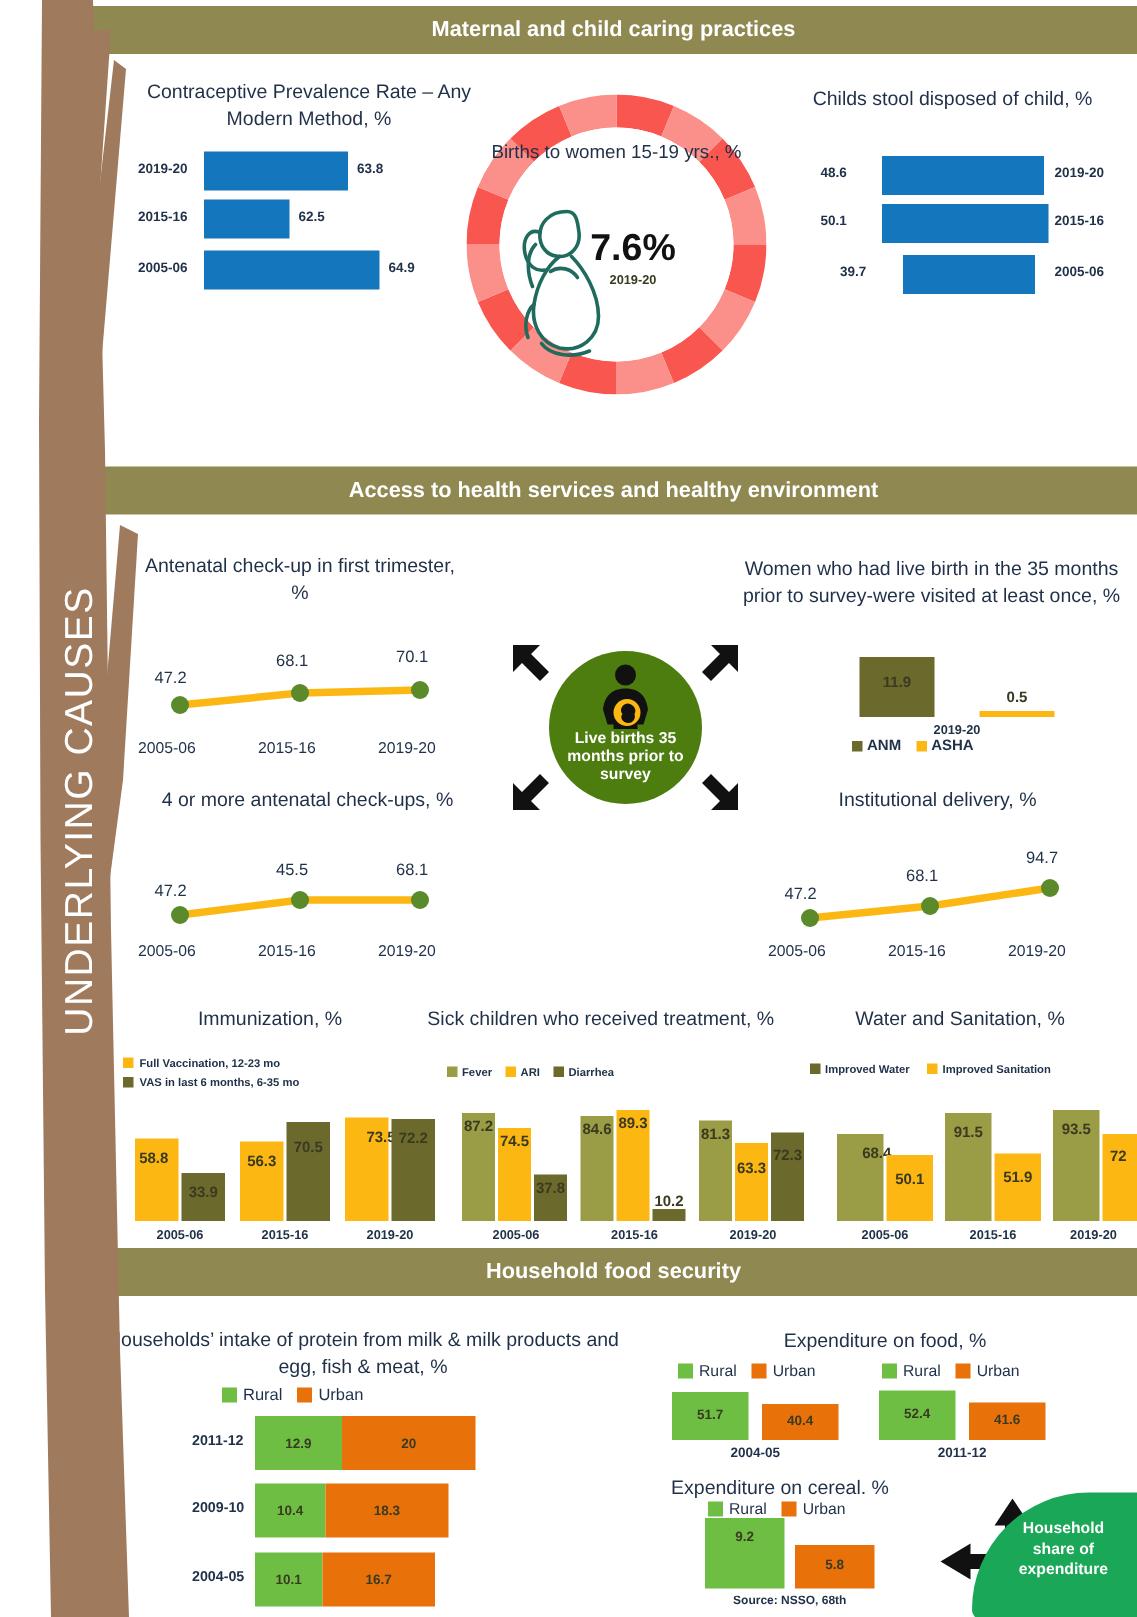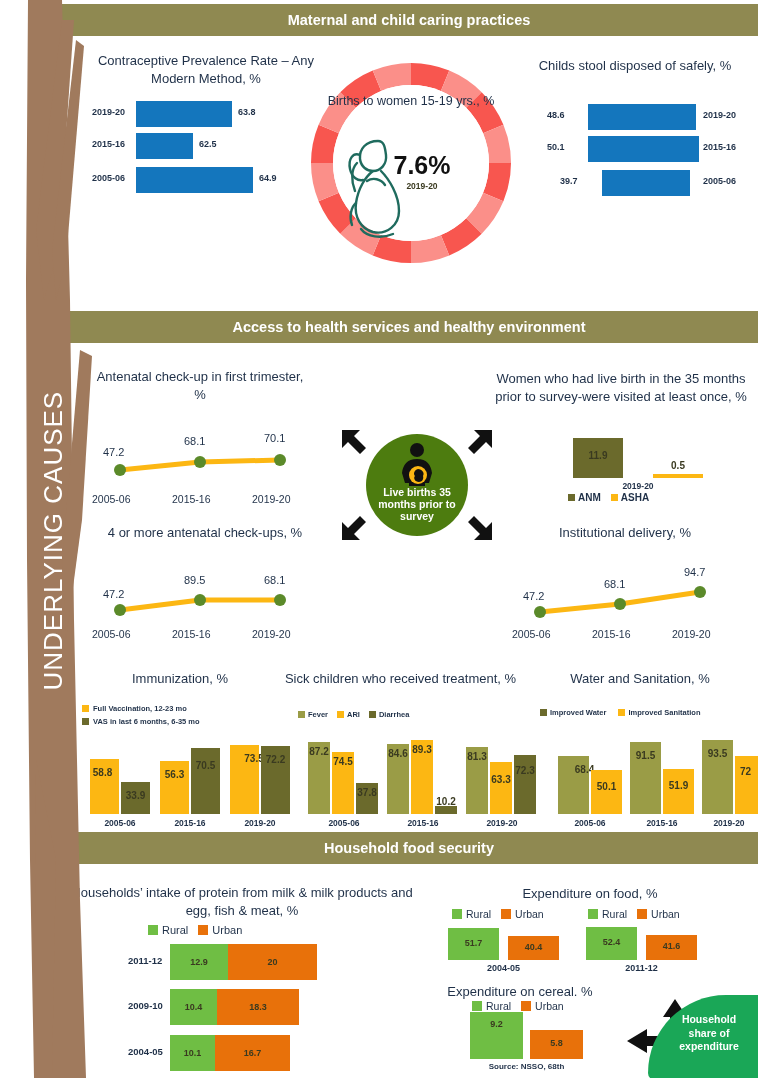--- a/index.html
+++ b/index.html
@@ -170,21 +170,21 @@
         <path d="M36,38 C28,44 21,56 19,70 C17,84 24,96 36,99 C50,102 62,92 62,78 C62,62 52,46 44,38"></path>
         <path d="M19,70 C14,74 12,84 15,92"></path>
         <path d="M24,96 C30,104 44,106 56,101"></path>
         <path d="M30,48 C36,44 44,46 48,52"></path>
       </g>
     </svg>
     <div class="donut-big">7.6%</div>
     <div class="donut-sub">2019-20</div>
   </div>
 
-  <div class="chart-title" style="left:520px; top:57px; width:230px;">Childs stool disposed of safely, %</div>
+  <div class="chart-title" style="left:520px; top:57px; width:230px;">Childs stool disposed of child, %</div>
   <div>
     <div class="val" style="left:547px; top:110px;">48.6</div>
     <div class="hbar" style="left:588px; top:104px; width:108px;"></div>
     <div class="lbl" style="left:703px; top:110px;">2019-20</div>
 
     <div class="val" style="left:547px; top:142px;">50.1</div>
     <div class="hbar" style="left:588px; top:136px; width:111px;"></div>
     <div class="lbl" style="left:703px; top:142px;">2015-16</div>
 
     <div class="val" style="left:560px; top:176px;">39.7</div>
@@ -256,21 +256,21 @@
   <div class="chart-title" style="left:80px; top:524px; width:250px; text-align:center;">4 or more antenatal check-ups, %</div>
   <div class="linechart" style="left:95px; top:578px; width:215px; height:45px;">
     <svg width="215" height="45" viewBox="0 0 215 45">
       <polyline points="25,32 105,22 185,22" fill="none" stroke="#fcb713" stroke-width="5" stroke-linejoin="round"></polyline>
       <circle cx="25" cy="32" r="6" fill="#5b8a2a"></circle>
       <circle cx="105" cy="22" r="6" fill="#5b8a2a"></circle>
       <circle cx="185" cy="22" r="6" fill="#5b8a2a"></circle>
     </svg>
   </div>
   <div class="lc-val" style="left:103px; top:588px;">47.2</div>
-  <div class="lc-val" style="left:184px; top:574px;">89.5</div>
+  <div class="lc-val" style="left:184px; top:574px;">45.5</div>
   <div class="lc-val" style="left:264px; top:574px;">68.1</div>
   <div class="lc-axis-lbl" style="left:92px; top:628px;">2005-06</div>
   <div class="lc-axis-lbl" style="left:172px; top:628px;">2015-16</div>
   <div class="lc-axis-lbl" style="left:252px; top:628px;">2019-20</div>
 
   <div class="chart-title" style="left:500px; top:524px; width:250px; text-align:center;">Institutional delivery, %</div>
   <div class="linechart" style="left:515px; top:578px; width:215px; height:45px;">
     <svg width="215" height="45" viewBox="0 0 215 45">
       <polyline points="25,34 105,26 185,14" fill="none" stroke="#fcb713" stroke-width="5" stroke-linejoin="round"></polyline>
       <circle cx="25" cy="34" r="6" fill="#5b8a2a"></circle>

